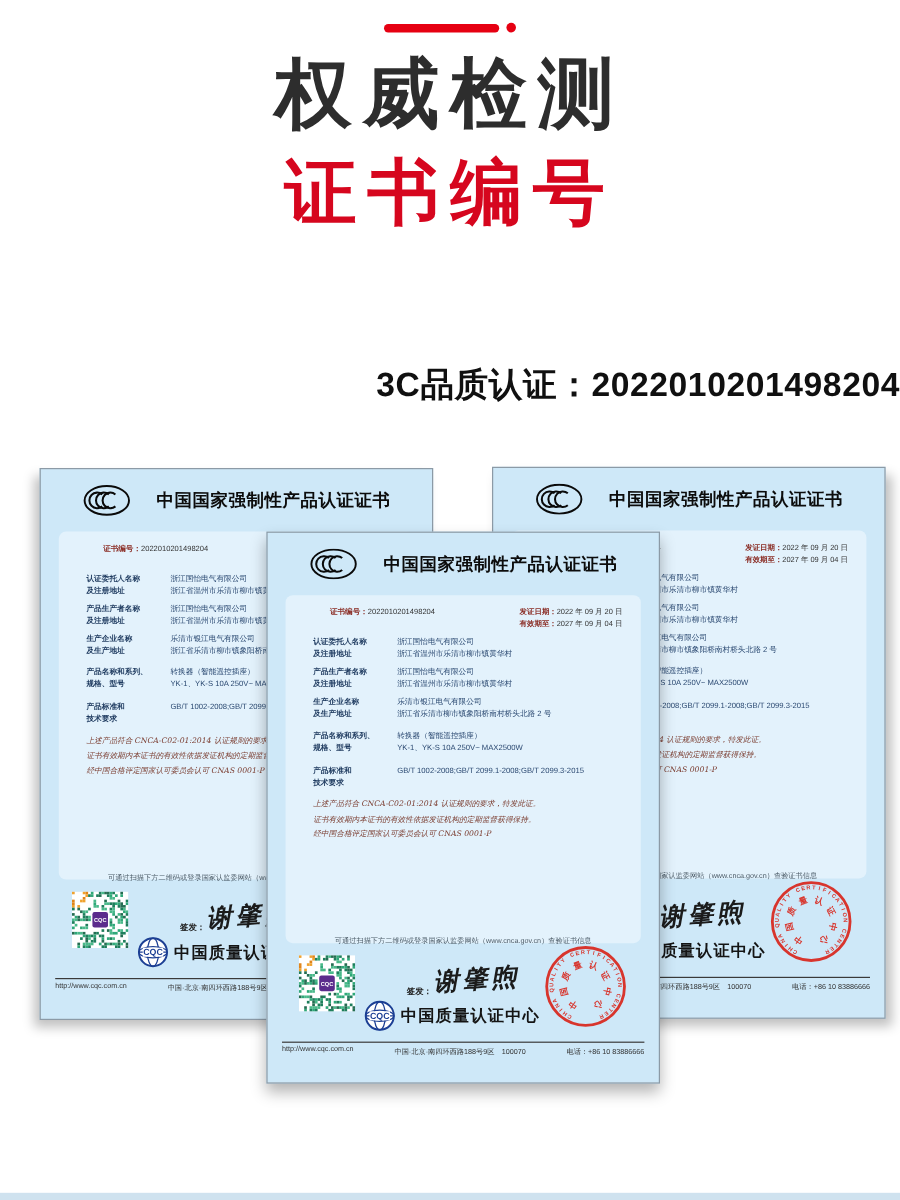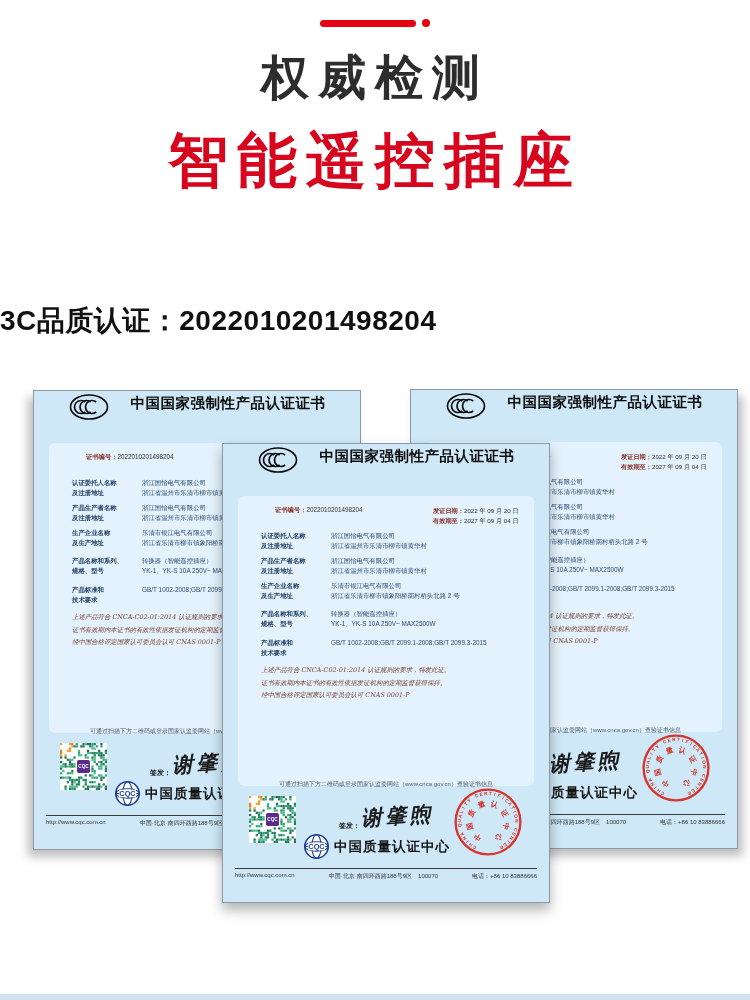--- a/index.html
+++ b/index.html
@@ -10,34 +10,34 @@
   html,body{margin:0;padding:0}
   body{
     width:750px;height:1000px;position:relative;background:#fff;overflow:hidden;
     font-family:"Liberation Sans",sans-serif;
   }
   
   .deco{position:absolute;top:19px;left:0;width:100%;display:flex;justify-content:center;align-items:center;gap:6px}
   .deco-line{width:96px;height:7px;border-radius:4px;background:var(--red)}
   .deco-dot{width:8px;height:8px;border-radius:50%;background:var(--red)}
   .h-cn1{position:absolute;top:38px;left:0;width:100%;text-align:center;margin:0;
-    font-size:48px;font-weight:900;color:#2d2d2d;letter-spacing:9px;line-height:80px;white-space:nowrap}
+    font-size:64px;font-weight:900;color:#2d2d2d;letter-spacing:9px;line-height:80px;white-space:nowrap}
   .h-cn2{position:absolute;top:122px;left:0;width:100%;text-align:center;margin:0;
     font-size:60px;font-weight:900;color:var(--dred);letter-spacing:9px;line-height:78px;white-space:nowrap}
   .en-sub{position:absolute;top:238px;left:0;width:100%;text-align:center;
     font-size:15px;font-weight:bold;color:#4f4f4f;line-height:26px;letter-spacing:.5px}
-  .code-line{position:absolute;top:302px;left:0;width:100%;text-align:left;
+  .code-line{position:absolute;top:302px;left:0;width:100%;text-align:right;
     font-size:28px;font-weight:bold;color:#101010;letter-spacing:.5px}
   
   .cert{position:absolute;width:328px;height:460px;background:var(--cert-bg);
     border:1px solid #8c9aa6}
   .cert-left{left:33px;top:390px;z-index:1;box-shadow:-5px 7px 9px rgba(0,0,0,.25)}
   .cert-right{left:410px;top:389px;z-index:1;box-shadow:5px 7px 9px rgba(0,0,0,.25)}
   .cert-mid{left:222px;top:443px;z-index:2;box-shadow:0 7px 12px rgba(0,0,0,.3)}
-  .cert-header{position:absolute;top:3px;left:0;width:100%;display:flex;justify-content:center;align-items:flex-start;gap:22px}
+  .cert-header{position:absolute;top:13px;left:0;width:100%;display:flex;justify-content:center;align-items:center;gap:22px}
   .ccc-logo{width:40px;height:26px;flex:0 0 auto}
   .cert-title{font-size:14.5px;font-weight:bold;color:#0c0c0c;letter-spacing:.5px;white-space:nowrap}
   .cert-panel{position:absolute;left:15px;top:52px;width:296px;height:290px;background:var(--panel-bg);border-radius:6px}
   .row-certno{position:absolute;left:52px;top:62px;font-size:6.3px;white-space:nowrap}
   .lbl-maroon{color:#8a2c24;font-weight:bold}
   .val-dark{color:#333}
   .row-dates{position:absolute;left:210px;top:62px;font-size:6.2px;line-height:9.5px;white-space:nowrap}
   .field{position:absolute;left:38px;width:260px;display:grid;grid-template-columns:66px 1fr;column-gap:4px;
     font-size:6.4px;line-height:10px;white-space:nowrap}
   .f-l{font-weight:bold;color:#1e3a5f}
@@ -59,21 +59,21 @@
   .bottom-strip{position:absolute;left:0;bottom:0;width:100%;height:6px;background:var(--strip)}
 </style>
 </head>
 <body>
 
 <div class="deco">
   <span class="deco-line"></span>
   <span class="deco-dot"></span>
 </div>
 <h1 class="h-cn1">权威检测</h1>
-<h1 class="h-cn2">智能遥控插座</h1>
+<h1 class="h-cn2">证书编号</h1>
 <div class="en-sub">
 </div>
 <div class="code-line">3C品质认证：2022010201498204</div>
 
 <div class="cert cert-left">
   <div class="cert-header">
     <svg class="ccc-logo" viewBox="0 0 40 26">
       <ellipse cx="20" cy="13" rx="18.5" ry="12" fill="none" stroke="#0a0a0a" stroke-width="1.6"></ellipse>
       <path d="M16.18,8.02 A6.5,6.5 0 1 0 16.18,17.98" fill="none" stroke="#0a0a0a" stroke-width="1.7"></path>
       <path d="M21.68,8.02 A6.5,6.5 0 1 0 21.68,17.98" fill="none" stroke="#0a0a0a" stroke-width="1.7"></path>

